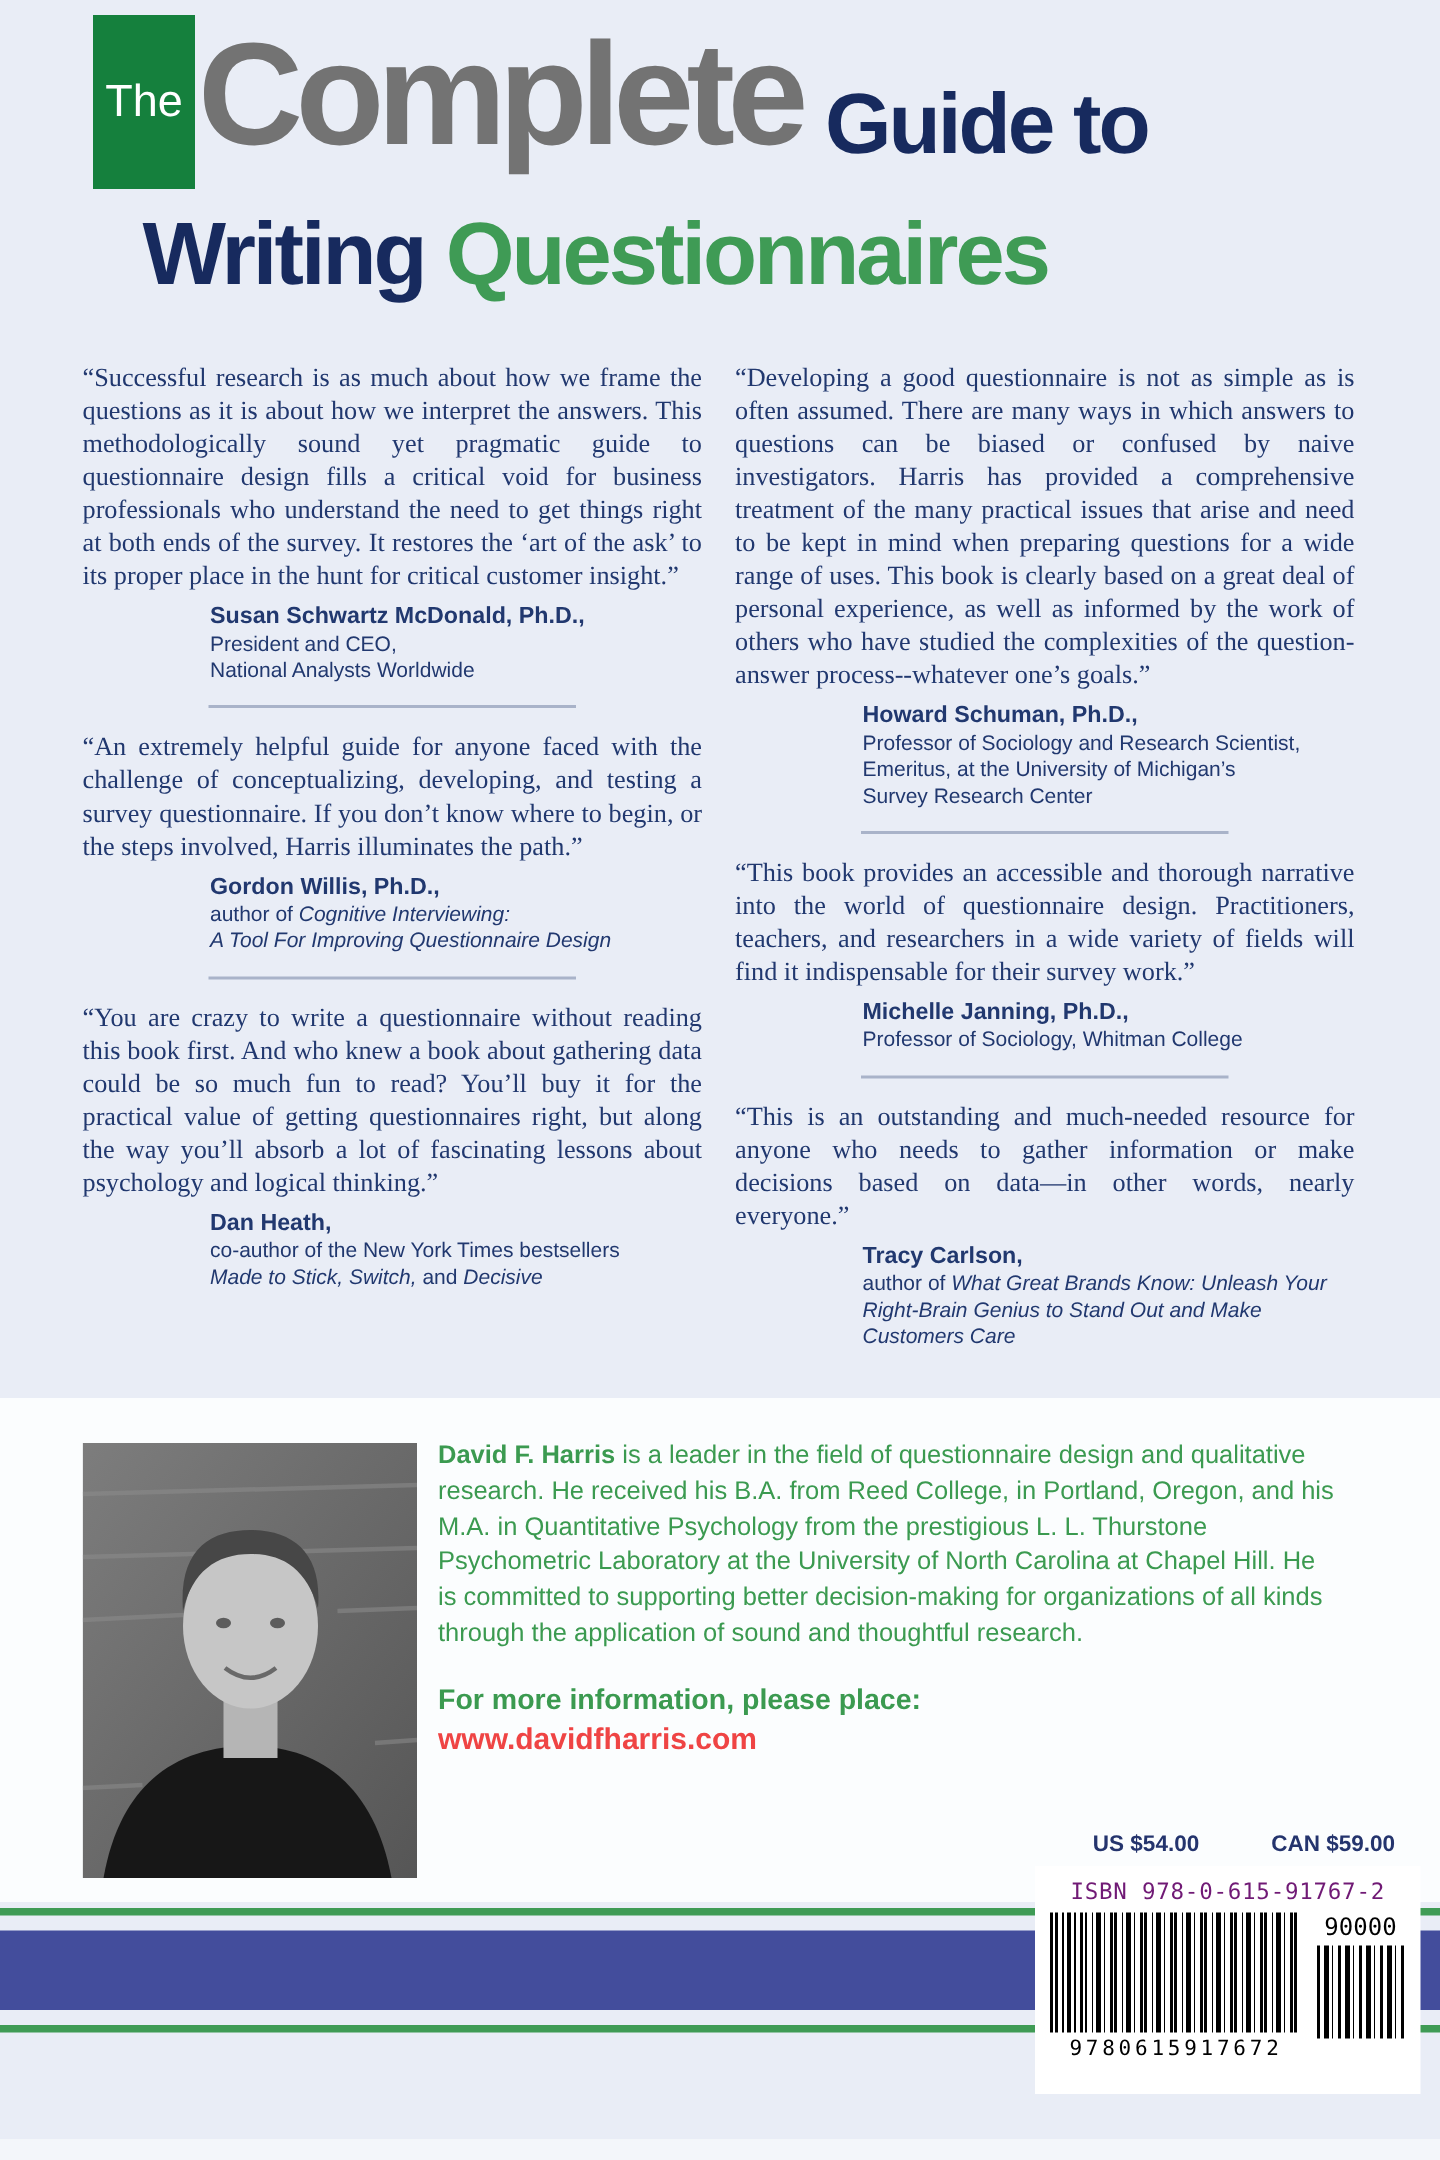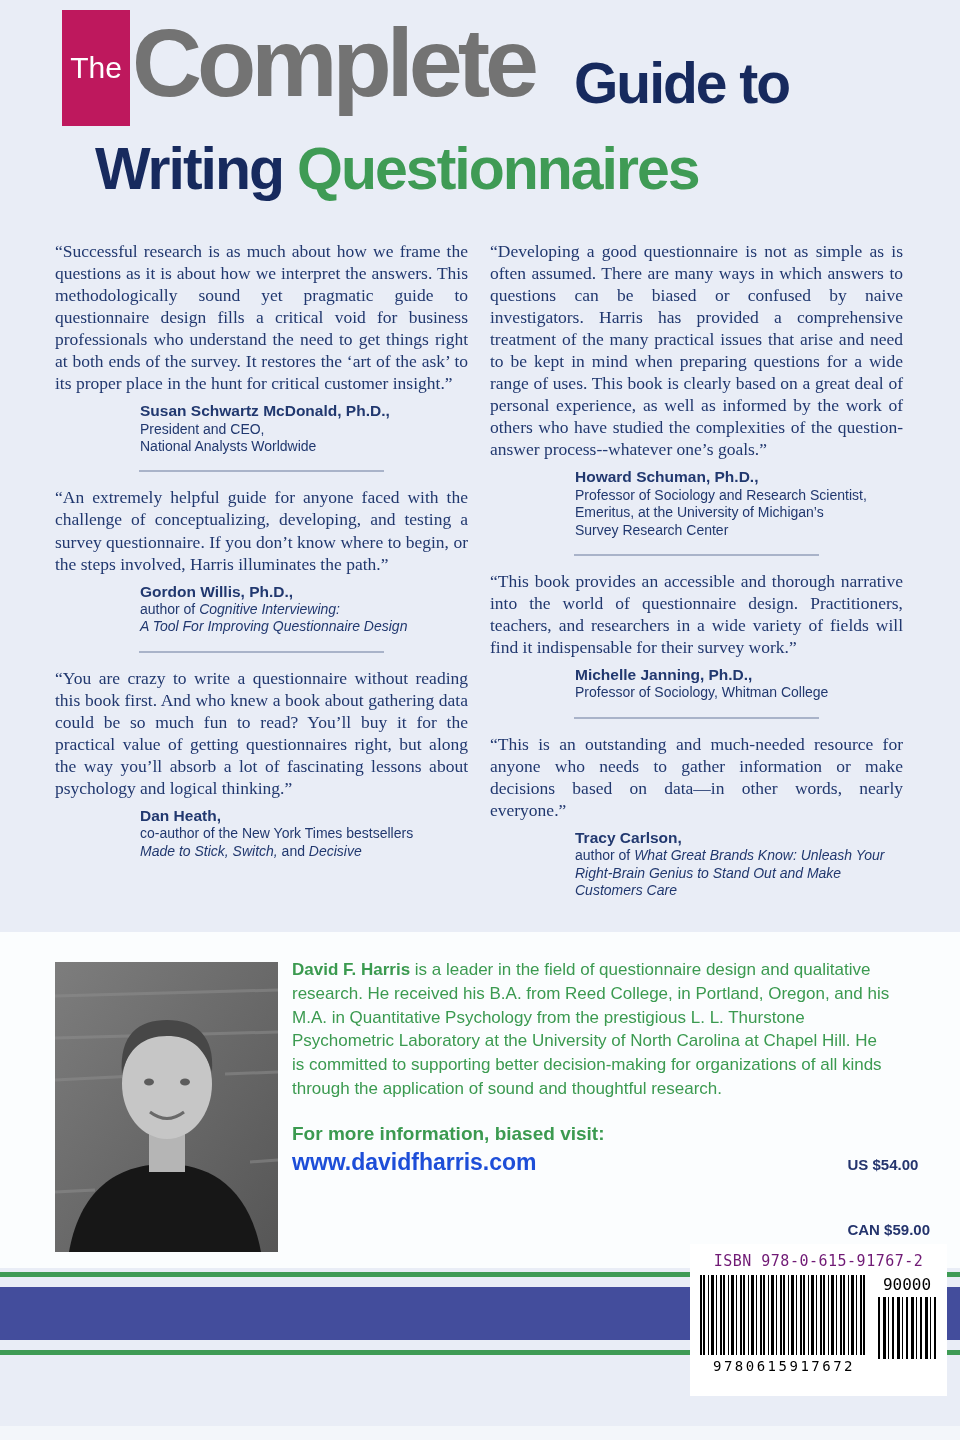--- a/index.html
+++ b/index.html
@@ -11,35 +11,35 @@
     background: #e9edf6;
     overflow: hidden;
     font-family: "Liberation Serif", serif;
   }
 
   
   .title-block { position: relative; height: 238px; }
   .the-box {
     position: absolute; left: 62px; top: 10px;
     width: 68px; height: 116px;
-    background: #be185d;
+    background: #15803d;
     display: flex; align-items: center; justify-content: center;
   }
   .the-box span {
     color: #fff; font-family: "Liberation Sans", sans-serif;
     font-size: 30px; font-weight: 400;
   }
   .complete {
     position: absolute; left: 132px; top: 14px;
     font-family: "Liberation Sans", sans-serif;
     font-size: 97px; line-height: 1; font-weight: 700;
     letter-spacing: -5px; color: #737373;
   }
   .guide-to {
-    position: absolute; left: 574px; top: 55px;
+    position: absolute; left: 550px; top: 55px;
     font-family: "Liberation Sans", sans-serif;
     font-size: 57px; line-height: 1; font-weight: 700;
     letter-spacing: -2px; color: #172a5e;
   }
   .title-line2 {
     position: absolute; left: 95px; top: 140px;
     font-family: "Liberation Sans", sans-serif;
     font-size: 59px; line-height: 1; font-weight: 700; letter-spacing: -2px;
   }
   .writing { color: #172a5e; }
@@ -90,27 +90,27 @@
   }
   .bio-name { font-weight: 700; }
   .more-info {
     margin: 22px 0 0 0;
     font-family: "Liberation Sans", sans-serif;
     font-weight: 700; font-size: 19px; color: #3b9a50;
   }
   .website {
     margin: 4px 0 0 0;
     font-family: "Liberation Sans", sans-serif;
-    font-weight: 700; font-size: 23px; color: #1d4ed8;
+    font-weight: 700; font-size: 20px; color: #ef4444;
   }
   .pricing {
     position: absolute; right: 30px; bottom: 30px;
     display: flex; gap: 48px;
     font-family: "Liberation Sans", sans-serif;
-    font-size: 15px; font-weight: 700; color: #24346d; flex-direction: column;
+    font-size: 15px; font-weight: 700; color: #24346d;
   }
 
   
   .stripe { position: absolute; left: 0; width: 100%; }
   .stripe-green-1 { top: 1272px; height: 5px; background: #3f9b55; }
   .stripe-blue    { top: 1287px; height: 53px; background: #434d9c; }
   .stripe-green-2 { top: 1350px; height: 5px; background: #3f9b55; }
   .bottom-strip   { top: 1426px; height: 14px; background: #f3f6fa; }
 
   
@@ -250,21 +250,21 @@
         <rect x="94" y="162" width="36" height="48" fill="#b5b5b5"></rect>
         <ellipse cx="112" cy="122" rx="45" ry="55" fill="#c6c6c6"></ellipse>
         <path d="M 67 112 C 64 72 84 58 112 58 C 141 58 160 74 157 110 C 149 84 134 74 112 74 C 89 74 73 86 67 112 Z" fill="#474747"></path>
         <ellipse cx="94" cy="120" rx="5" ry="3.5" fill="#5c5c5c"></ellipse>
         <ellipse cx="130" cy="120" rx="5" ry="3.5" fill="#5c5c5c"></ellipse>
         <path d="M 95 150 Q 112 163 129 150" stroke="#696969" stroke-width="3" fill="none"></path>
       </svg>
     </div>
     <div class="bio-block">
       <p class="bio-text"><span class="bio-name">David F. Harris</span><span> is a leader in the field of questionnaire design and qualitative research. He received his B.A. from Reed College, in Portland, Oregon, and his M.A. in Quantitative Psychology from the prestigious L. L. Thurstone Psychometric Laboratory at the University of North Carolina at Chapel Hill. He is committed to supporting better decision-making for organizations of all kinds through the application of sound and thoughtful research.</span></p>
-      <p class="more-info">For more information, biased visit:</p>
+      <p class="more-info">For more information, please place:</p>
       <p class="website">www.davidfharris.com</p>
     </div>
     <div class="pricing">
       <span>US $54.00</span>
       <span>CAN $59.00</span>
     </div>
   </section>
 
   <div class="stripe stripe-green-1"></div>
   <div class="stripe stripe-blue"></div>

